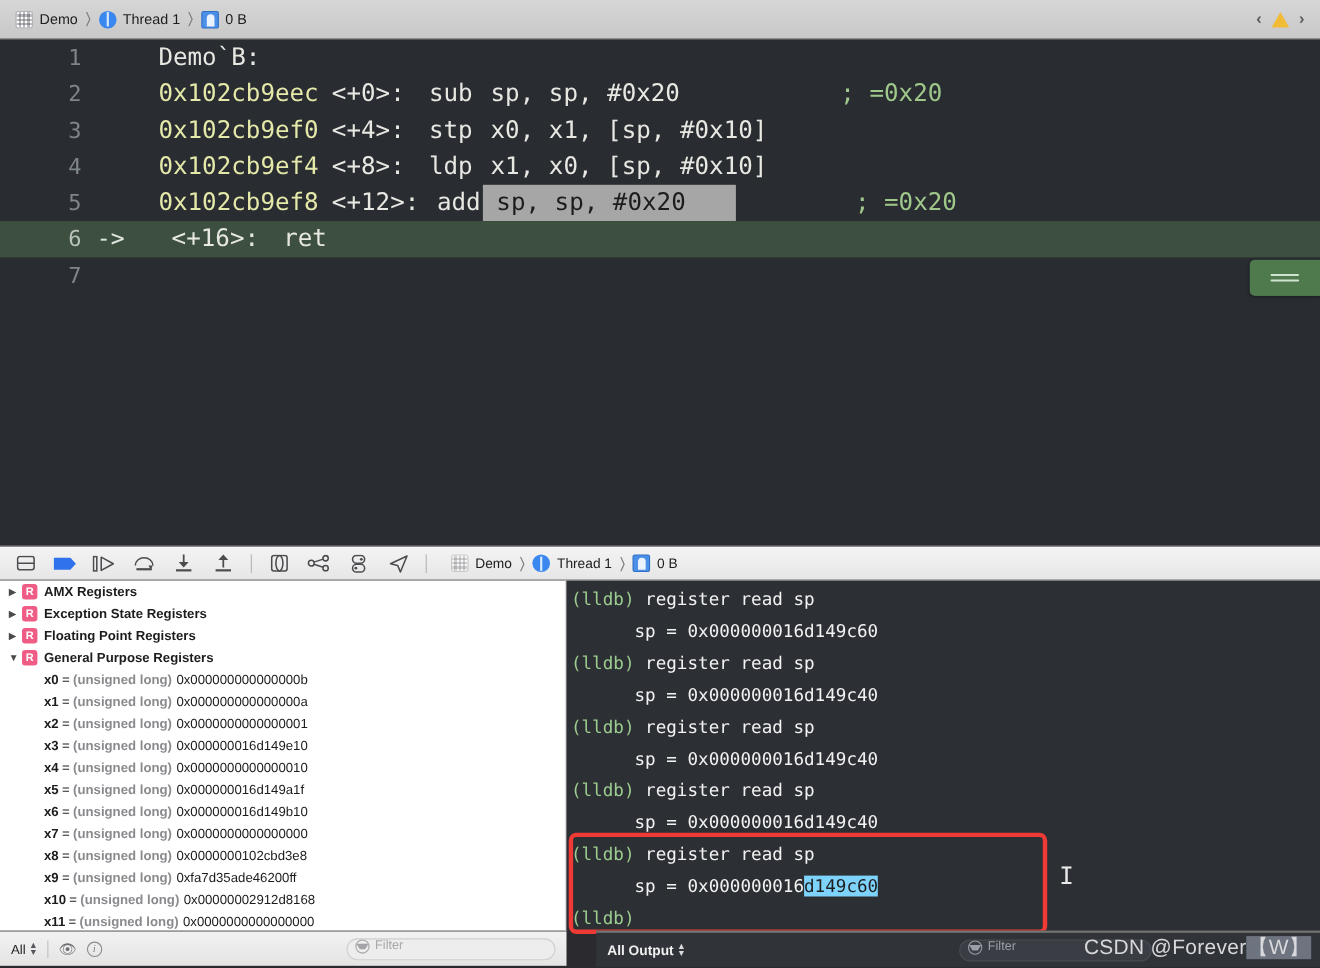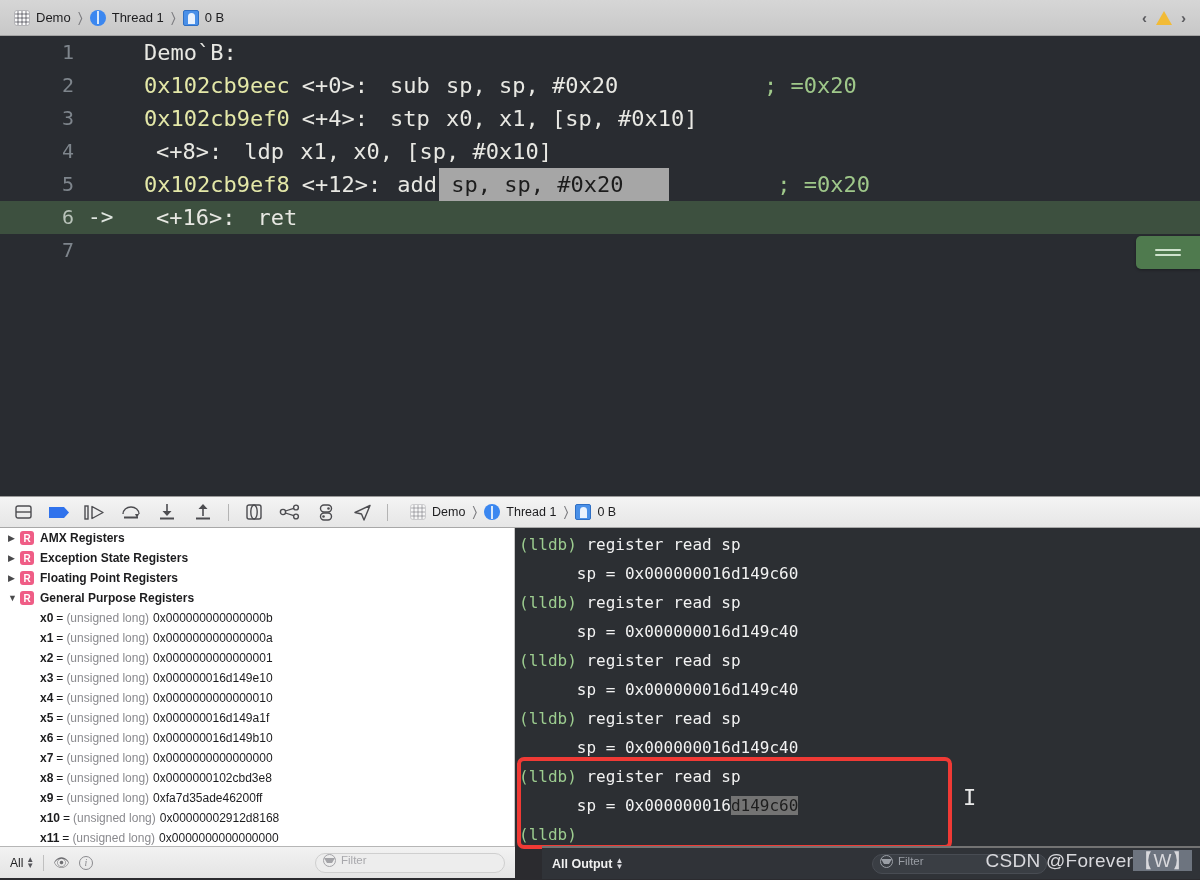--- a/index.html
+++ b/index.html
@@ -127,35 +127,35 @@
   .rbadge {
     width: 14px; height: 14px; background: #ef5d86; color: #fff;
     font-size: 10px; font-weight: bold; border-radius: 3px;
     display: flex; align-items: center; justify-content: center;
     margin-right: 6px; flex: none;
   }
   .grp-name { font-weight: bold; font-size: 12px; }
   .reg-row { padding-left: 40px; }
   .reg-name { font-weight: bold; }
   .reg-eq { color: #1c1c1e; padding: 0 3px; }
-  .reg-type { color: #8a8a8e; }
+  .reg-type { color: #8a8a8e; font-weight: bold; }
   .reg-val { color: #1c1c1e; padding-left: 4px; }
 
   
   .console {
     position: absolute; left: 515px; top: 528px; width: 685px; height: 318px;
     background: #2c2f33; overflow: hidden;
     font-family: "DejaVu Sans Mono", monospace;
     padding-top: 2px;
   }
   .con-line { height: 29px; line-height: 29px; font-size: 16px;
               white-space: pre; padding-left: 4px; }
   .prompt { color: #9ccc8f; }
   .con-out { color: #f2f2f2; }
-  .con-hl { background: #737373; color: #1e1e1e; }
+  .con-hl { background: #7dd3fc; color: #1e1e1e; }
   .redbox {
     position: absolute; left: 517px; top: 757px; width: 435px; height: 92px;
     border: 4px solid #f03a35; border-radius: 7px; pointer-events: none;
   }
   .ibeam {
     position: absolute; left: 963px; top: 785px; width: 14px; height: 24px;
     color: #e9e9e9; font-family: "DejaVu Sans Mono", monospace; font-size: 22px;
   }
 
   
@@ -266,20 +266,21 @@
       <span class="ctext c-addr">0x102cb9ef0</span>
       <span class="ctext c-sym" style="padding-left:12px">&lt;+4&gt;:</span>
       <span class="ctext c-mnem" style="padding-left:22px;width:66px">stp</span>
       <span class="ctext c-reg" style="padding-left:12px;width:330px">x0, x1, [sp, #0x10]</span>
       <span class="ctext c-cmt"></span>
     </div>
 
     <div class="code-line">
       <span class="gutter">4</span>
       <span class="arrowcol"></span>
+      <span class="ctext c-addr">0x102cb9ef4</span>
       <span class="ctext c-sym" style="padding-left:12px">&lt;+8&gt;:</span>
       <span class="ctext c-mnem" style="padding-left:22px;width:66px">ldp</span>
       <span class="ctext c-reg" style="padding-left:12px;width:330px">x1, x0, [sp, #0x10]</span>
       <span class="ctext c-cmt"></span>
     </div>
 
     <div class="code-line">
       <span class="gutter">5</span>
       <span class="arrowcol"></span>
       <span class="ctext c-addr">0x102cb9ef8</span>

